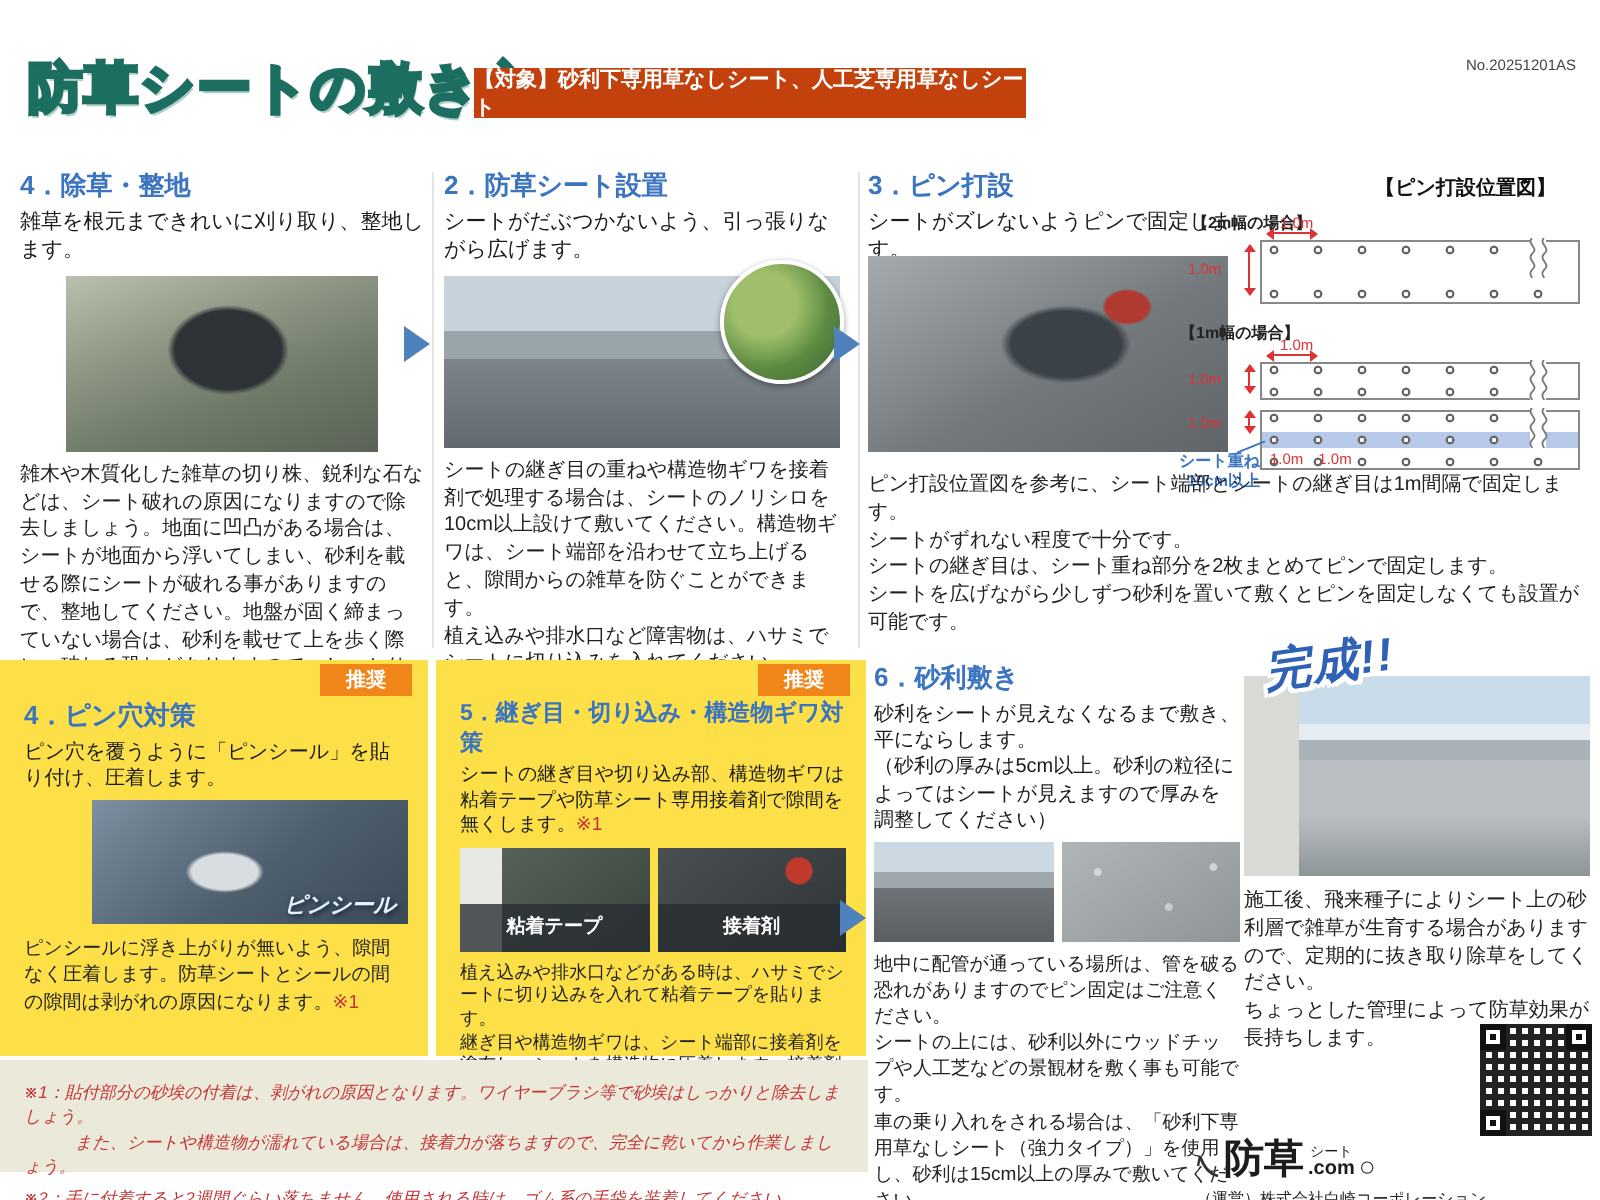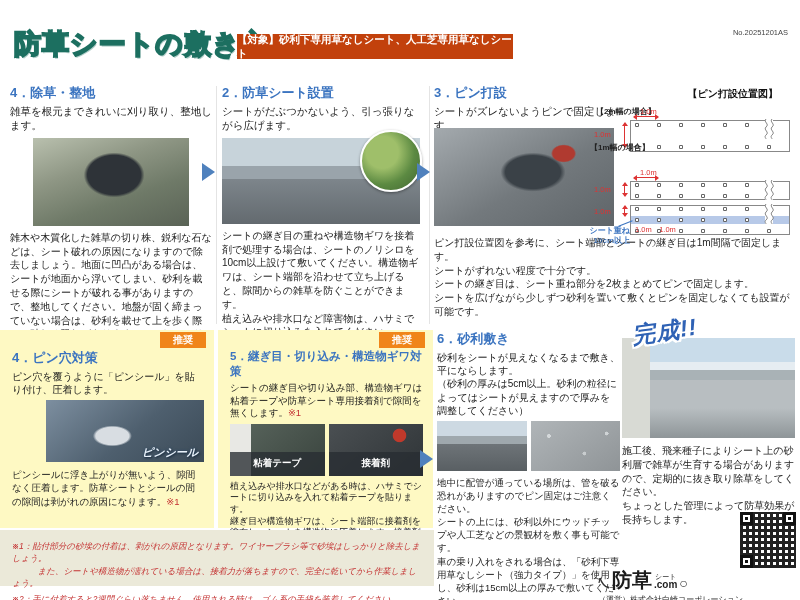--- a/index.html
+++ b/index.html
@@ -46,21 +46,21 @@
   .ph-glue{background:radial-gradient(circle 9px at 75% 22%,#c0392b 0 70%,rgba(192,57,43,0) 80%),
       linear-gradient(140deg,#4a4f52,#2f3437);}
   .ph-street{background:linear-gradient(180deg,#cdd9e2 0 30%,#9fa8ad 30% 46%,#6e7478 46%,#595f63 100%);}
   .ph-gravel{background:radial-gradient(circle 3px at 20% 30%,#d4d8da 0 60%,rgba(0,0,0,0) 70%),
       radial-gradient(circle 3px at 60% 65%,#c8ccce 0 60%,rgba(0,0,0,0) 70%),
       radial-gradient(circle 3px at 85% 25%,#cfd3d5 0 60%,rgba(0,0,0,0) 70%),
       linear-gradient(145deg,#b0b5b8,#8f9497);}
   .caption-bar{position:absolute;left:0;right:0;bottom:0;height:24px;background:rgba(40,45,50,.78);
       color:#fff;font-size:9.5px;font-weight:bold;display:flex;align-items:center;justify-content:center;}
   
-  .panel{position:absolute;top:330px;height:198px;background:#fef9c3;box-sizing:border-box;padding:6px 10px 0 12px;}
+  .panel{position:absolute;top:330px;height:198px;background:#fde047;box-sizing:border-box;padding:6px 10px 0 12px;}
   .badge{position:absolute;top:2px;right:8px;background:#f08519;color:#fff;font-size:10px;font-weight:bold;
       padding:1px 13px;}
   .panel .step-title{margin-top:13px;}
   
   .diagram-title{position:absolute;right:14px;top:3px;font-size:10px;font-weight:bold;color:#111;}
   .diagram{position:absolute;left:140px;top:22px;width:218px;height:152px;font-size:8px;}
   .dlabel{position:absolute;font-weight:bold;color:#222;white-space:nowrap;}
   .dim-label{position:absolute;color:#d33;font-size:7.5px;white-space:nowrap;}
   .dimh{position:absolute;height:0;border-top:1px solid #d33;}
   .dimh::before{content:"";position:absolute;left:-1px;top:-3px;border-top:3px solid transparent;
@@ -157,21 +157,21 @@
         <div class="pins" style="bottom:1px;"></div>
         <svg class="wave" viewBox="0 0 12 20" preserveAspectRatio="none">
           <rect x="2" y="0" width="8" height="20" fill="#fff"></rect>
           <path d="M3,0 C0,3 7,5 3,8 C0,11 7,13 3,16 C1,18 3,19 3,20" stroke="#777" fill="none" stroke-width="0.9"></path>
           <path d="M9,0 C6,3 13,5 9,8 C6,11 13,13 9,16 C7,18 9,19 9,20" stroke="#777" fill="none" stroke-width="0.9"></path>
         </svg>
       </div>
       <div class="dimv" style="left:50px;top:17px;height:24px;"></div>
       <span class="dim-label" style="left:20px;top:24px;">1.0m</span>
 
-      <div class="dlabel" style="left:16px;top:36px;">【1m幅の場合】</div>
+      <div class="dlabel" style="left:16px;top:55px;">【1m幅の場合】</div>
       <span class="dim-label" style="left:66px;top:62px;">1.0m</span>
       <div class="dimh" style="left:60px;top:71px;width:24px;"></div>
       <div class="drect" style="left:56px;top:75px;width:158px;height:17px;">
         <div class="pins" style="top:0;"></div>
         <div class="pins" style="bottom:0;"></div>
         <svg class="wave" viewBox="0 0 12 20" preserveAspectRatio="none">
           <rect x="2" y="0" width="8" height="20" fill="#fff"></rect>
           <path d="M3,0 C0,3 7,5 3,8 C0,11 7,13 3,16 C1,18 3,19 3,20" stroke="#777" fill="none" stroke-width="0.9"></path>
           <path d="M9,0 C6,3 13,5 9,8 C6,11 13,13 9,16 C7,18 9,19 9,20" stroke="#777" fill="none" stroke-width="0.9"></path>
         </svg>

